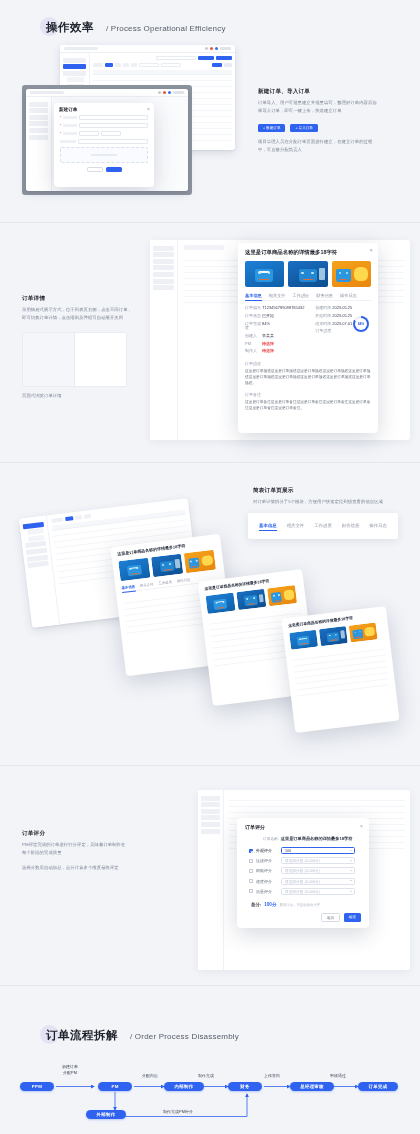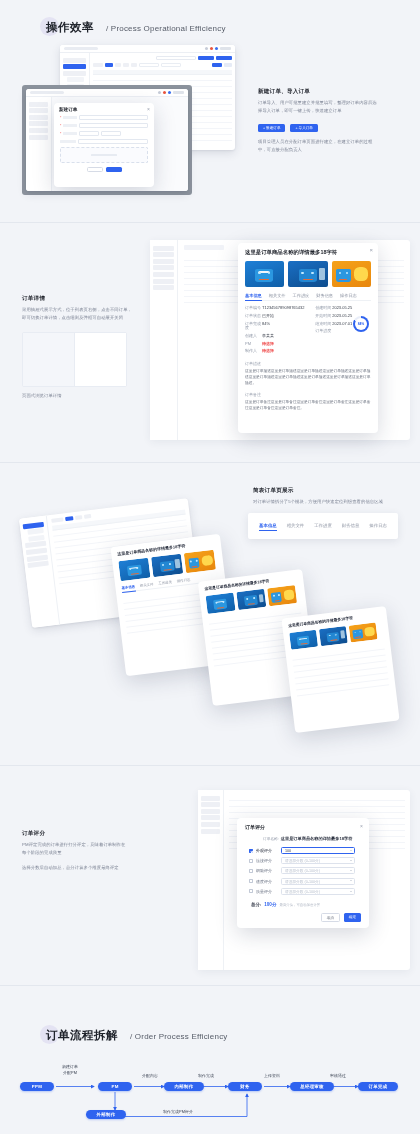--- a/index.html
+++ b/index.html
@@ -754,21 +754,21 @@
     <div class="btn-w" style="padding:1.6px 5px;font-size:3.6px;color:#5d6473;">取消</div>
     <div class="btn-b" style="padding:1.6px 5px;font-size:3.6px;color:#fff;">确定</div>
   </div>
 </div>
 
 <div class="divider" style="top:985px;"></div>
 
 <div class="sec-head" style="left:22px; top:1028px;">
   <span class="dot"></span>
   <span class="cn">订单流程拆解</span>
-  <span class="en">/ Order Process Efficiency</span>
+  <span class="en">/ Order Process Disassembly</span>
 </div>
 
 <div class="flow" style="top:1046px;">
   <svg width="420" height="90" style="position:absolute;left:0;top:0;">
     <defs>
       <marker id="ah" markerWidth="5" markerHeight="5" refX="4" refY="2.5" orient="auto">
         <path d="M0,0 L5,2.5 L0,5 z" fill="#2f63ef"></path>
       </marker>
     </defs>
     <line x1="56" y1="40.5" x2="94" y2="40.5" stroke="#2f63ef" stroke-width=".8" marker-end="url(#ah)"></line>

